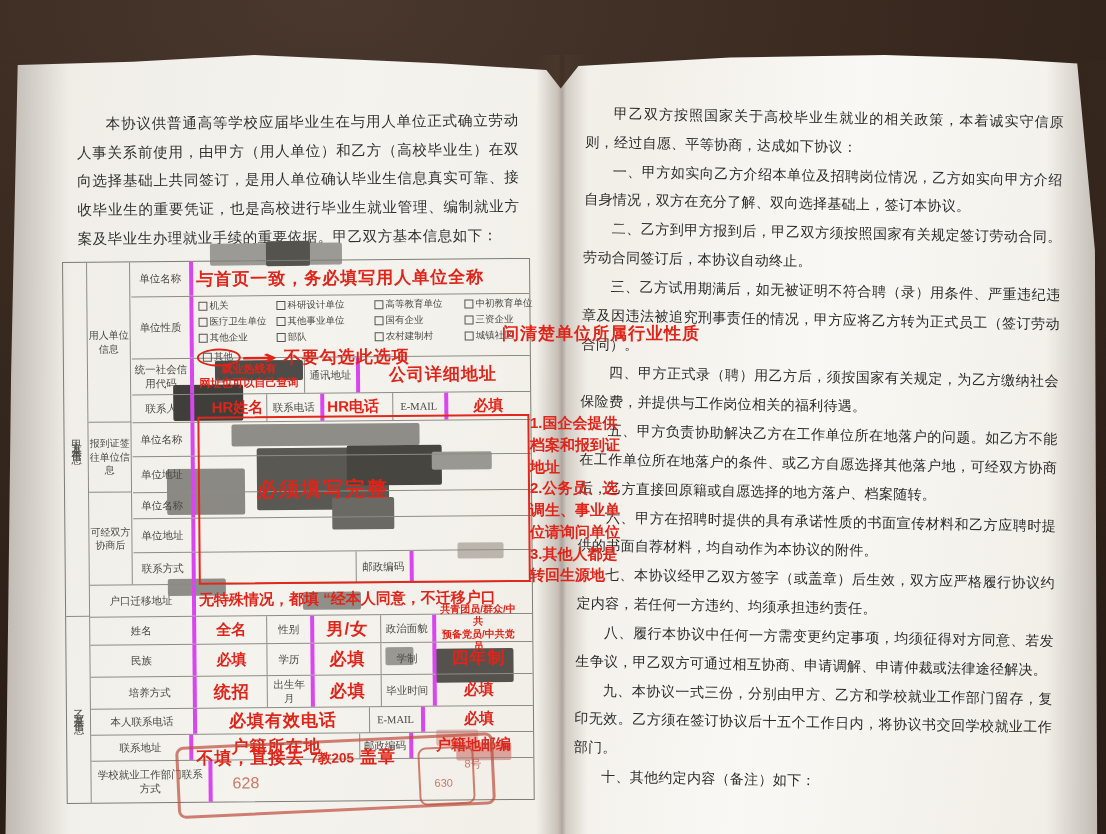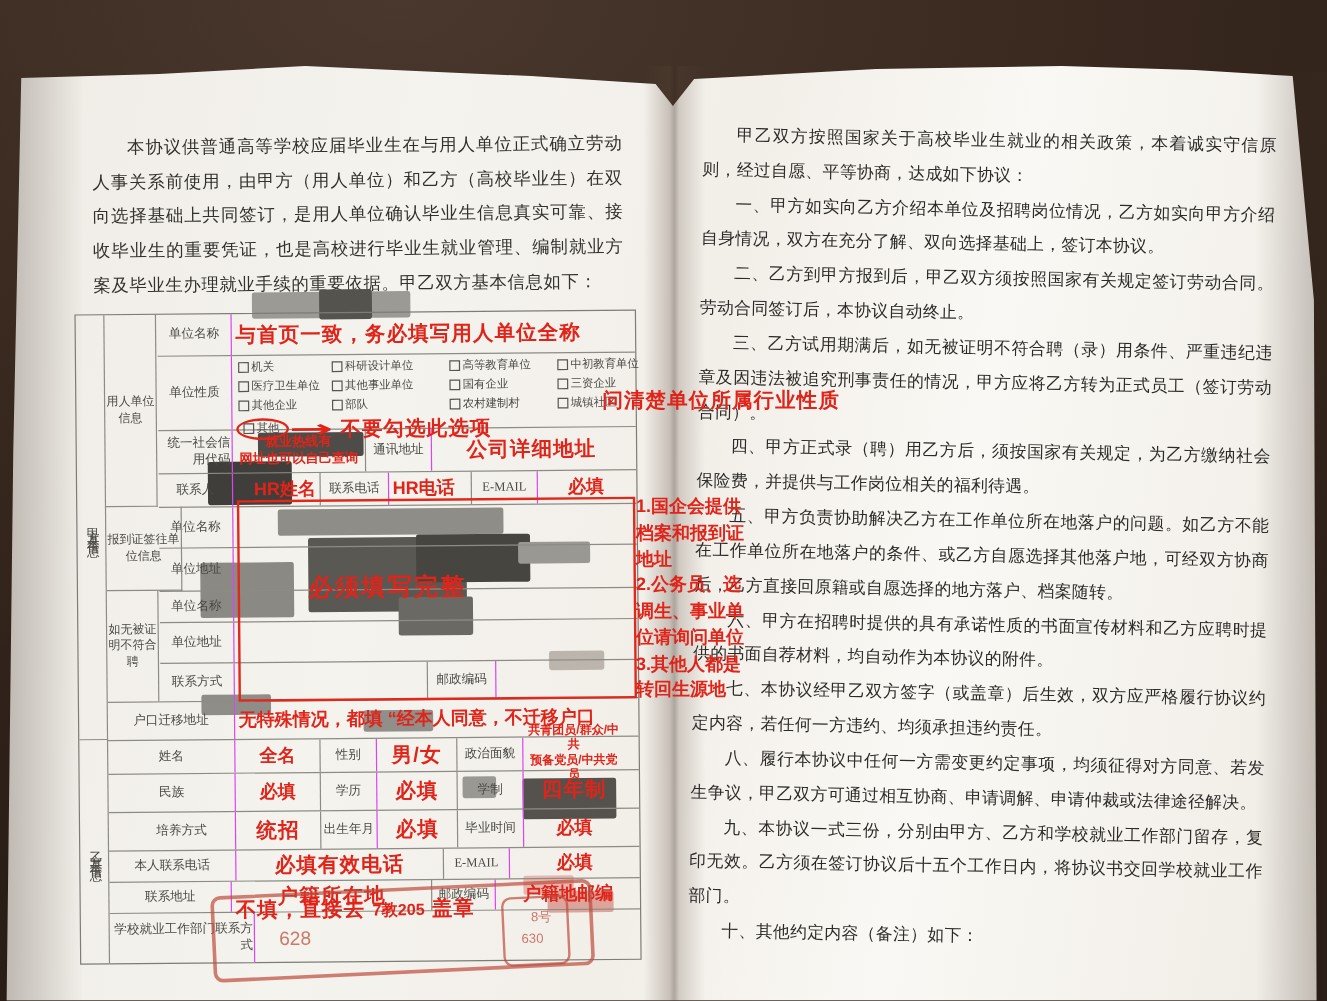--- a/index.html
+++ b/index.html
@@ -20,21 +20,21 @@
   .abs{position:absolute;}
   .intro{font-size:14.5px;line-height:1.98;text-indent:2em;color:#32312e;
       letter-spacing:.5px;text-align:justify;}
   .para p{margin:0;text-indent:2em;font-size:14px;line-height:2.06;color:#2c2b29;
       letter-spacing:.3px;text-align:justify;}
   
   .ftable{position:absolute;left:62px;top:262px;width:468px;border:1.5px solid #7d7c75;box-sizing:border-box;}
   .frow{display:flex;border-top:1px solid #8d8c84;box-sizing:border-box;align-items:stretch;}
   .frow.first{border-top:none;}
   .fl{font-size:10.5px;color:#4b4a45;display:flex;align-items:center;justify-content:center;
-      text-align:right;line-height:1.25;box-sizing:border-box;border-right:1px solid #d946ef;
+      text-align:center;line-height:1.25;box-sizing:border-box;border-right:4px solid #d946ef;
       font-family:"Liberation Serif",serif;padding:1px;}
   .fc{position:relative;display:flex;align-items:center;box-sizing:border-box;padding:1px 3px;}
   .vlab{position:absolute;border-right:1px solid #8d8c84;box-sizing:border-box;
       display:flex;align-items:center;justify-content:center;font-size:10.5px;color:#4b4a45;
       writing-mode:vertical-rl;text-orientation:upright;letter-spacing:3px;background:transparent;}
   .slab{position:absolute;border-right:1px solid #8d8c84;border-bottom:1px solid #8d8c84;box-sizing:border-box;
       display:flex;align-items:center;justify-content:center;text-align:center;
       font-size:10px;color:#4b4a45;line-height:1.35;padding:1px;}
   
   .red{color:#e02419;font-weight:700;font-family:"Liberation Sans","DejaVu Sans",sans-serif;
@@ -93,22 +93,22 @@
   <div class="blob" style="left:432px;top:652px;width:78px;height:34px;background:#55524d;"></div>
   <div class="blob" style="left:432px;top:733px;width:42px;height:16px;background:#e7b6af;"></div>
   <div class="blob" style="left:452px;top:746px;width:55px;height:18px;background:#dda49c;"></div>
 
   <div class="ftable">
 
     <div class="vlab" style="left:0;top:0;width:24px;height:354px;border-bottom:1px solid #8d8c84;">甲方基本信息</div>
     <div class="vlab" style="left:0;top:354px;width:24px;height:186px;">乙方基本信息</div>
 
     <div class="slab" style="left:24px;top:0;width:43px;height:160px;">用人单位信息</div>
-    <div class="slab" style="left:24px;top:160px;width:63px;height:70px;">报到证签往单位信息</div>
-    <div class="slab" style="left:24px;top:230px;width:43px;height:92px;border-bottom:none;">如无被证明不符合聘</div>
+    <div class="slab" style="left:24px;top:160px;width:43px;height:70px;">报到证签往单位信息</div>
+    <div class="slab" style="left:24px;top:230px;width:43px;height:92px;border-bottom:none;">可经双方协商后</div>
 
     <div class="frow first" style="height:34px;margin-left:68px;">
       <div class="fl" style="width:62px;">单位名称</div>
       <div class="fc" style="width:336px;">
           <div class="red r17">与首页一致，务必填写用人单位全称</div>
         </div>
     </div>
 
     <div class="frow" style="height:62px;margin-left:68px;">
       <div class="fl" style="width:62px;">单位性质</div>
@@ -308,21 +308,21 @@
       <div class="fc" style="width:336px;"></div>
     </div>
   </div>
 
   <div class="redbox" style="left:196px;top:418px;width:332px;height:168px;"></div>
   <div class="abs red" style="left:255px;top:478px;font-size:20px;letter-spacing:2px;">必须填写完整</div>
 
   <div class="stampbox" style="left:172px;top:742px;width:318px;height:72px;transform:rotate(-2.2deg);"></div>
   <div class="stampbox" style="left:414px;top:750px;width:56px;height:58px;transform:rotate(-2.2deg);border-width:2.5px;"></div>
   <div class="stampfrag" style="left:228px;top:776px;font-size:16px;">628</div>
-  <div class="stampfrag" style="left:438px;top:760px;font-size:11px;">8号</div>
+  <div class="stampfrag" style="left:460px;top:760px;font-size:11px;">8号</div>
   <div class="stampfrag" style="left:430px;top:780px;font-size:11px;">630</div>
 
   <div class="abs" style="left:192px;top:748px;white-space:nowrap;">
     <span class="red r17">不填，直接去</span>
     <span class="red r13" style="margin:0 2px;">7教205</span>
     <span class="red r17">盖章</span>
   </div>
 </div>
 
 <div class="abs red r17" style="left:466px;top:322px;white-space:nowrap;z-index:5;margin-left:36px;">问清楚单位所属行业性质</div>

